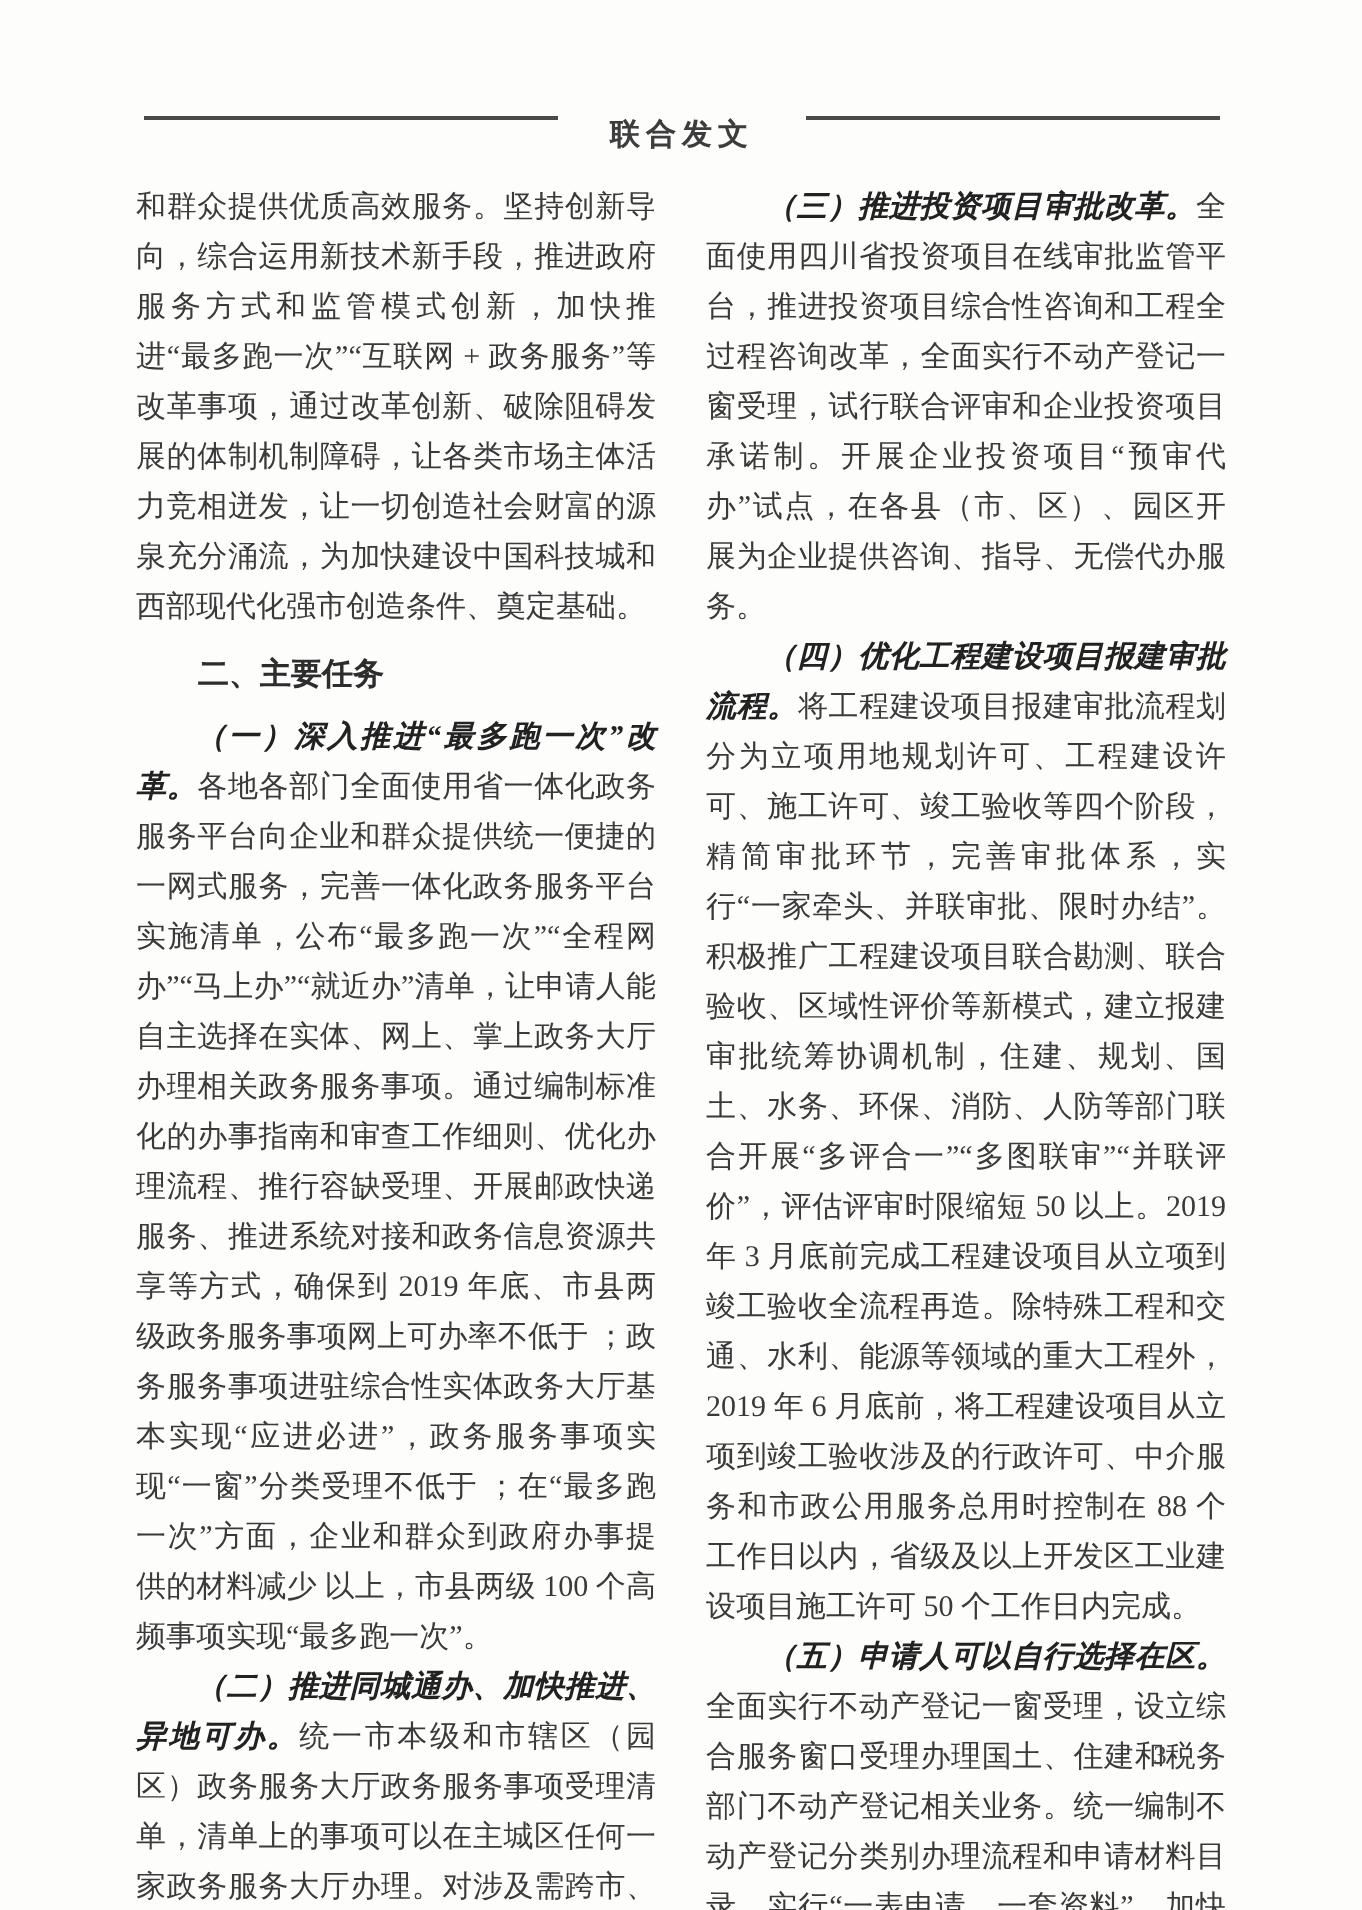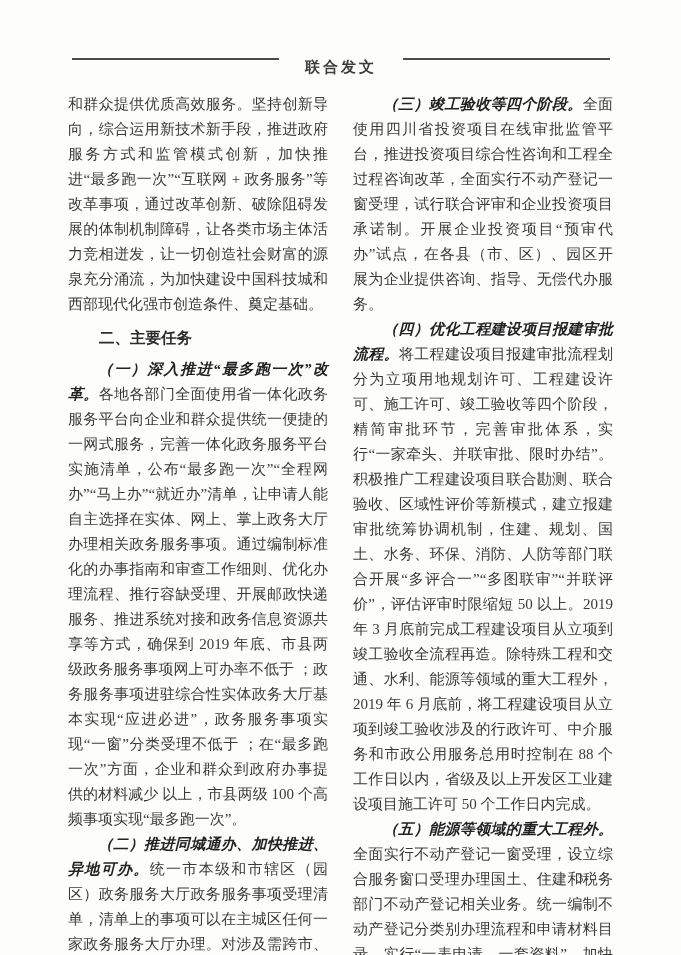--- a/index.html
+++ b/index.html
@@ -101,22 +101,22 @@
   <div class="columns">
 
     <div class="col">
       <p class="continuation"><span>和群众提供优质高效服务。坚持创新导向，综合运用新技术新手段，推进政府服务方式和监管模式创新，加快推进“最多跑一次”“互联网 + 政务服务”等改革事项，通过改革创新、破除阻碍发展的体制机制障碍，让各类市场主体活力竞相迸发，让一切创造社会财富的源泉充分涌流，为加快建设中国科技城和西部现代化强市创造条件、奠定基础。</span></p>
       <h2 class="section-heading">二、主要任务</h2>
       <p><span class="lead">（一）深入推进“最多跑一次”改革。</span><span>各地各部门全面使用省一体化政务服务平台向企业和群众提供统一便捷的一网式服务，完善一体化政务服务平台实施清单，公布“最多跑一次”“全程网办”“马上办”“就近办”清单，让申请人能自主选择在实体、网上、掌上政务大厅办理相关政务服务事项。通过编制标准化的办事指南和审查工作细则、优化办理流程、推行容缺受理、开展邮政快递服务、推进系统对接和政务信息资源共享等方式，确保到 2019 年底、市县两级政务服务事项网上可办率不低于 ；政务服务事项进驻综合性实体政务大厅基本实现“应进必进”，政务服务事项实现“一窗”分类受理不低于 ；在“最多跑一次”方面，企业和群众到政府办事提供的材料减少 以上，市县两级 100 个高频事项实现“最多跑一次”。</span></p>
       <p><span class="lead">（二）推进同城通办、加快推进、异地可办。</span><span>统一市本级和市辖区（园区）政务服务大厅政务服务事项受理清单，清单上的事项可以在主城区任何一家政务服务大厅办理。对涉及需跨市、区两级办理的审批事项，申请人可以自行选择在区（园区）或市级政务服务中心办理，加快实现政务服务事项同城通办、就近能办，逐步实现异地可办。</span></p>
     </div>
 
     <div class="col">
-      <p><span class="lead">（三）竣工验收等四个阶段。</span><span>全面使用四川省投资项目在线审批监管平台，推进投资项目综合性咨询和工程全过程咨询改革，全面实行不动产登记一窗受理，试行联合评审和企业投资项目承诺制。开展企业投资项目“预审代办”试点，在各县（市、区）、园区开展为企业提供咨询、指导、无偿代办服务。</span></p>
+      <p><span class="lead">（三）推进投资项目审批改革。</span><span>全面使用四川省投资项目在线审批监管平台，推进投资项目综合性咨询和工程全过程咨询改革，全面实行不动产登记一窗受理，试行联合评审和企业投资项目承诺制。开展企业投资项目“预审代办”试点，在各县（市、区）、园区开展为企业提供咨询、指导、无偿代办服务。</span></p>
       <p><span class="lead">（四）优化工程建设项目报建审批流程。</span><span>将工程建设项目报建审批流程划分为立项用地规划许可、工程建设许可、施工许可、竣工验收等四个阶段，精简审批环节，完善审批体系，实行“一家牵头、并联审批、限时办结”。积极推广工程建设项目联合勘测、联合验收、区域性评价等新模式，建立报建审批统筹协调机制，住建、规划、国土、水务、环保、消防、人防等部门联合开展“多评合一”“多图联审”“并联评价”，评估评审时限缩短 50 以上。2019 年 3 月底前完成工程建设项目从立项到竣工验收全流程再造。除特殊工程和交通、水利、能源等领域的重大工程外，2019 年 6 月底前，将工程建设项目从立项到竣工验收涉及的行政许可、中介服务和市政公用服务总用时控制在 88 个工作日以内，省级及以上开发区工业建设项目施工许可 50 个工作日内完成。</span></p>
-      <p><span class="lead">（五）能源等领域的重大工程外。</span><span>全面实行不动产登记一窗受理，设立综合服务窗口受理办理国土、住建和税务部门不动产登记相关业务。统一编制不动产登记分类别办理流程和申请材料目录，实行“一表申请、一套资料”。加快中间数据库建设，全面实现住建、国土不动产登记信息互认共享共用。推进网上咨询、预约、申请、查询、反馈等服务事项“能上尽上”，积极开展网上预审。积极推进房</span></p>
+      <p><span class="lead">（五）申请人可以自行选择在区。</span><span>全面实行不动产登记一窗受理，设立综合服务窗口受理办理国土、住建和税务部门不动产登记相关业务。统一编制不动产登记分类别办理流程和申请材料目录，实行“一表申请、一套资料”。加快中间数据库建设，全面实现住建、国土不动产登记信息互认共享共用。推进网上咨询、预约、申请、查询、反馈等服务事项“能上尽上”，积极开展网上预审。积极推进房</span></p>
     </div>
 
   </div>
 
   <div class="page-number">3</div>
 
 </div>
 
 </body></html>

